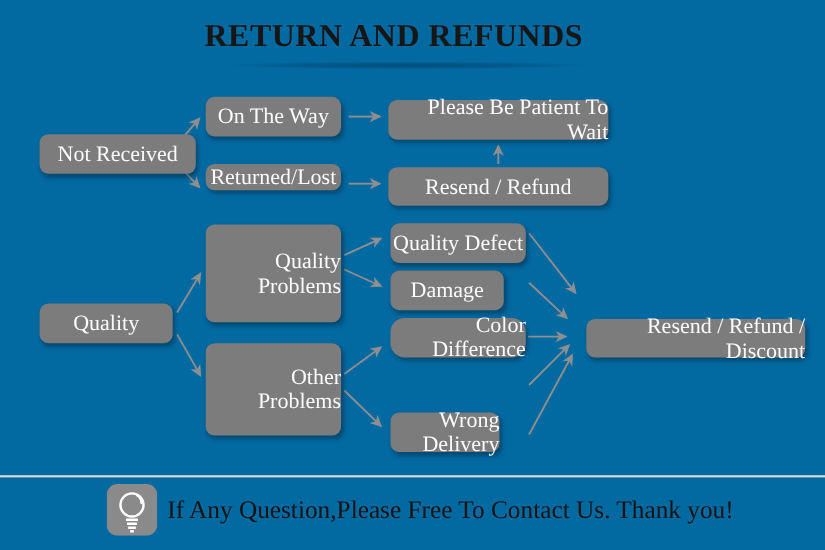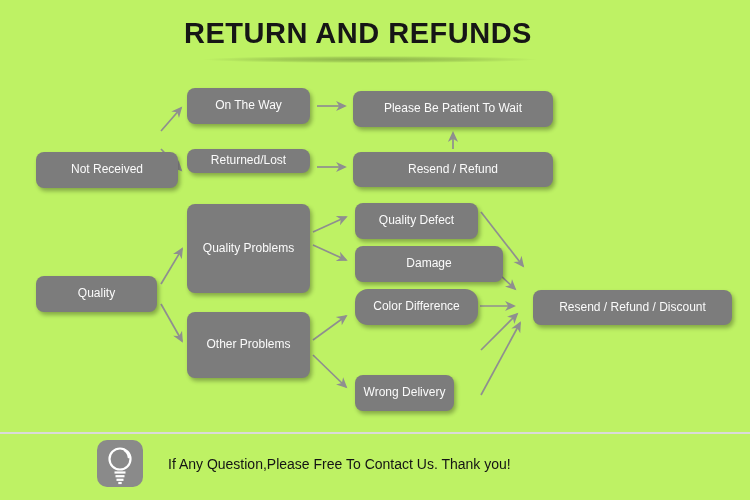--- a/index.html
+++ b/index.html
@@ -1,41 +1,41 @@
 <!DOCTYPE html>
 <html><head>
 <meta charset="utf-8">
 <style>
   html,body{margin:0;padding:0;background:#fff;}
   #canvas{
-    position:relative;width:750px;height:500px;background:#bef264;overflow:hidden;
-    font-family:Liberation Sans, sans-serif;
+    position:relative;width:750px;height:500px;background:#0369a1;overflow:hidden;
+    font-family:Liberation Serif, serif;
   }
   .page-title{
     position:absolute;left:-17px;top:17px;width:750px;text-align:center;
     font-size:29px;font-weight:700;color:#161616;letter-spacing:0.5px;
   }
   .title-shadow{
     position:absolute;left:155px;top:54px;width:430px;height:11px;
     background:radial-gradient(ellipse 50% 42% at 50% 50%, rgba(0,0,0,0.26) 0%, rgba(0,0,0,0.14) 45%, rgba(0,0,0,0) 78%);
   }
   .node{
     position:absolute;background:#7c7c7c;color:#fbfbfb;border-radius:8px;
     display:flex;align-items:center;justify-content:center;
-    font-size:12px;line-height:1.1;text-align:right;
+    font-size:20px;line-height:1.1;text-align:right;
     box-shadow:2px 3px 4px rgba(0,0,0,0.30);
   }
   #edges{position:absolute;left:0;top:0;width:750px;height:500px;pointer-events:none;}
   .footer-divider{
     position:absolute;left:0;top:432px;width:750px;height:2px;background:#dadada;
   }
   .footer-icon{position:absolute;left:97px;top:440px;width:46px;height:47px;}
   .footer-text{
-    position:absolute;left:168px;top:440px;height:47px;display:flex;align-items:center;
-    font-size:14px;color:#141414;white-space:nowrap;
+    position:absolute;left:152px;top:440px;height:47px;display:flex;align-items:center;
+    font-size:23px;color:#141414;white-space:nowrap;
   }
 </style>
 </head>
 <body>
 
 <div id="canvas">
 
   <div class="page-title">RETURN AND REFUNDS</div>
   <div class="title-shadow"></div>
 
@@ -58,30 +58,30 @@
       <line x1="313" y1="340" x2="346" y2="316" marker-end="url(#ah)"></line>
       <line x1="313" y1="355" x2="346" y2="387" marker-end="url(#ah)"></line>
       <line x1="481" y1="212" x2="523" y2="266" marker-end="url(#ah)"></line>
       <line x1="481" y1="257" x2="515" y2="289" marker-end="url(#ah)"></line>
       <line x1="480" y1="306" x2="514" y2="306" marker-end="url(#ah)"></line>
       <line x1="481" y1="350" x2="517" y2="314" marker-end="url(#ah)"></line>
       <line x1="481" y1="395" x2="520" y2="323" marker-end="url(#ah)"></line>
     </g>
   </svg>
 
-  <div class="node" style="left:36px;top:122px;width:142px;height:36px;margin-top:30px;">Not Received</div>
+  <div class="node" style="left:36px;top:122px;width:142px;height:36px;">Not Received</div>
   <div class="node" style="left:187px;top:88px;width:123px;height:36px;">On The Way</div>
   <div class="node" style="left:187px;top:149px;width:123px;height:24px;">Returned/Lost</div>
   <div class="node" style="left:353px;top:91px;width:200px;height:36px;">Please Be Patient To Wait</div>
   <div class="node" style="left:353px;top:152px;width:200px;height:35px;">Resend / Refund</div>
   <div class="node" style="left:36px;top:276px;width:121px;height:36px;">Quality</div>
   <div class="node" style="left:187px;top:204px;width:123px;height:89px;">Quality Problems</div>
-  <div class="node" style="left:187px;top:312px;width:123px;height:66px;">Other Problems</div>
+  <div class="node" style="left:187px;top:312px;width:123px;height:84px;">Other Problems</div>
   <div class="node" style="left:355px;top:203px;width:123px;height:36px;">Quality Defect</div>
-  <div class="node" style="left:355px;top:246px;width:148px;height:36px;">Damage</div>
+  <div class="node" style="left:355px;top:246px;width:103px;height:36px;">Damage</div>
   <div class="node" style="left:355px;top:289px;width:123px;height:36px;border-radius:13px;">Color Difference</div>
   <div class="node" style="left:355px;top:375px;width:99px;height:36px;">Wrong Delivery</div>
   <div class="node" style="left:533px;top:290px;width:199px;height:35px;">Resend / Refund / Discount</div>
 
   <div class="footer-divider"></div>
   <svg class="footer-icon" viewBox="0 0 46 47" xmlns="http://www.w3.org/2000/svg">
     <rect x="0" y="0" width="46" height="47" rx="10" fill="#8a8a8a"></rect>
     <circle cx="23" cy="19" r="10.5" fill="none" stroke="#ffffff" stroke-width="2.2"></circle>
     <path d="M27.5,10.5 A9 9 0 0 1 31.5,17.5" fill="none" stroke="#ffffff" stroke-width="1.7" stroke-linecap="round"></path>
     <line x1="17.5" y1="32.5" x2="28.5" y2="32.5" stroke="#ffffff" stroke-width="2.2"></line>

